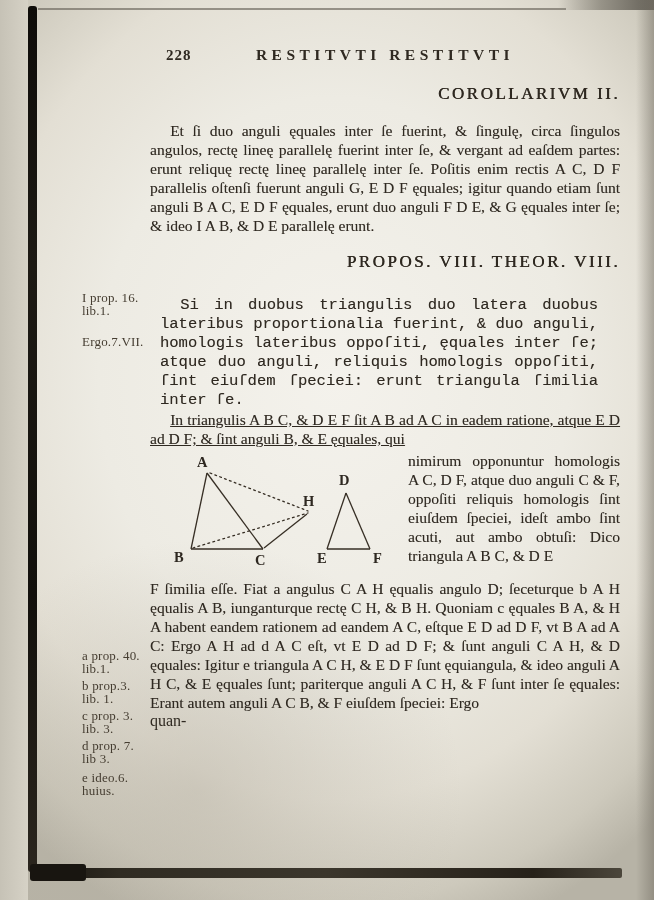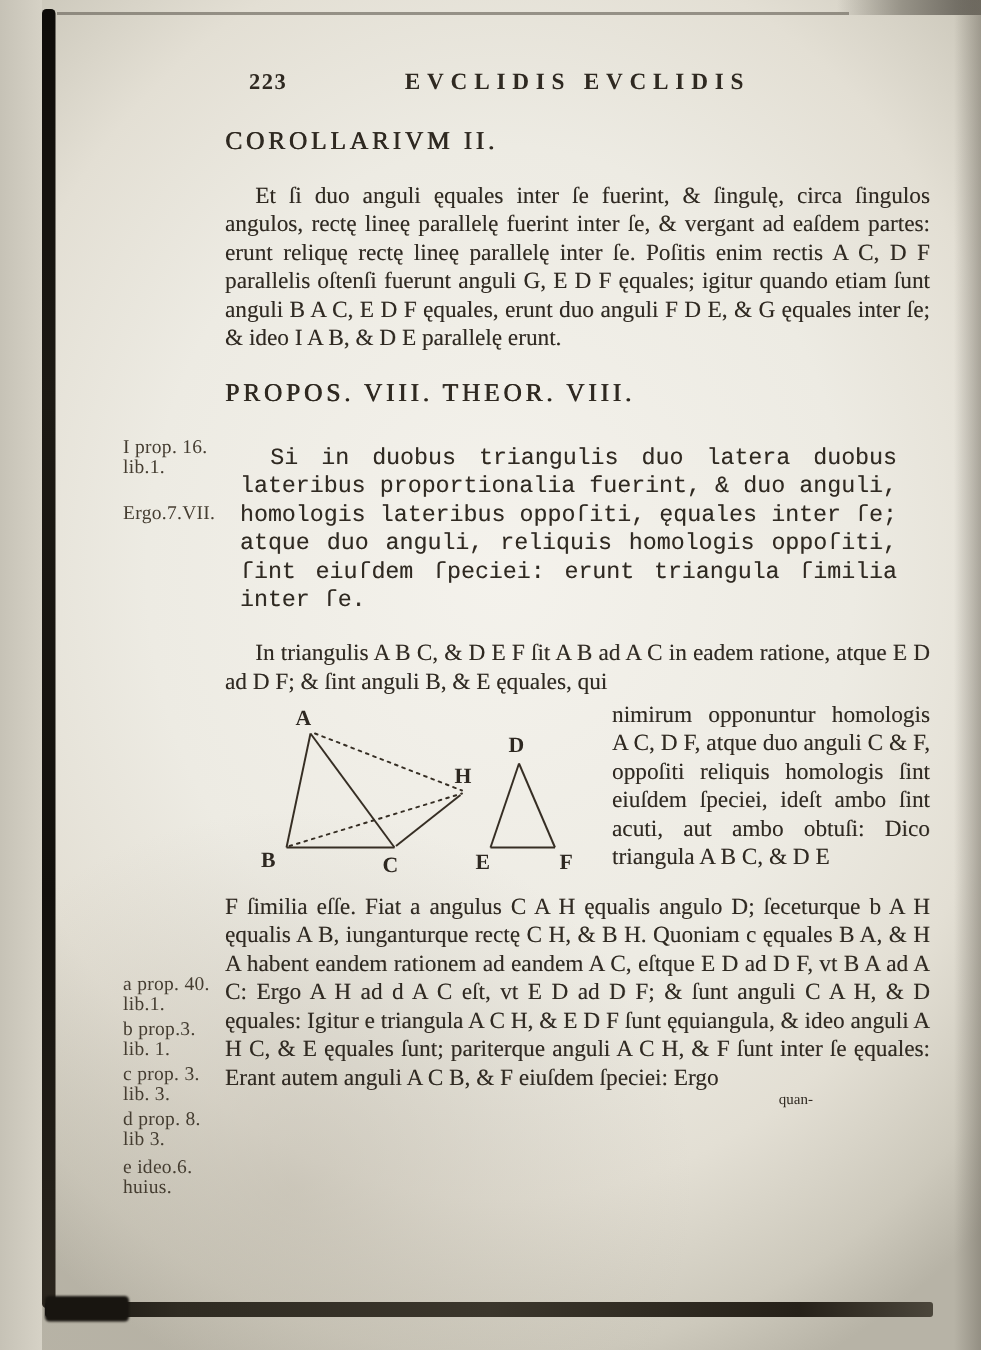--- a/index.html
+++ b/index.html
@@ -36,31 +36,31 @@
   
   .text-column { position:absolute; left:150px; top:46px; width:470px; }
   .running-head { position:relative; height:22px; margin-bottom:4px; }
   .page-num { position:absolute; left:16px; top:1px; font-weight:bold;
     font-size:15px; letter-spacing:1px; }
   .running-title { position:absolute; left:0; right:0; top:0; text-align:center;
     font-size:15.5px; font-weight:bold; letter-spacing:4.5px; }
   .body { font-size:15.5px; line-height:19px; text-align:justify;
     margin:0; text-shadow:.2px 0 0 rgba(47,41,33,.35); }
   .indent { text-indent:1.3em; }
-  .heading { text-align:left; font-size:17px; font-weight:normal;
+  .heading { text-align:right; font-size:17px; font-weight:normal;
     letter-spacing:2.5px; margin:16px 0 0; text-shadow:.45px 0 0 currentColor; }
   #p-coroll { margin-top:17px; }
   #h-propos { margin-top:17px; }
   #p-statement { margin-top:24px; padding:0 22px 0 10px;font-family:Liberation Mono, monospace; }
-  #p-intro { margin-top:16px; }
+  #p-intro { margin-top:0;text-decoration:underline; }
   .figure-row { display:flex; margin-top:3px; }
   .figure-svg { flex:0 0 242px; width:242px; height:126px; }
   .beside { flex:1; margin-left:16px; }
   #p-cont2 { margin-top:2px; }
-  .catchword-row { text-align:right; padding-right:78px; font-size:10px; }
+  .catchword-row { text-align:left; padding-right:78px; font-size:16px; }
   .fig-label { font-family:"Liberation Serif","DejaVu Serif",serif;
     font-size:14.5px; font-weight:bold; fill:#2e2821; }
 </style>
 </head>
 <body>
 
 <div class="scan">
 
   <div class="far-left-strip"></div>
   <div class="left-bar"></div>
@@ -68,28 +68,28 @@
   <div class="top-right-mark"></div>
   <div class="bottom-band"></div>
   <div class="bottom-blob"></div>
   <div class="right-shadow"></div>
 
   <div class="mnote" style="top:292px">I prop. 16. lib.1.</div>
   <div class="mnote" style="top:336px">Ergo.7.VII.</div>
   <div class="mnote" style="top:650px">a prop. 40. lib.1.</div>
   <div class="mnote" style="top:680px">b prop.3. lib. 1.</div>
   <div class="mnote" style="top:710px">c prop. 3. lib. 3.</div>
-  <div class="mnote" style="top:740px">d prop. 8. lib 3.</div>
+  <div class="mnote" style="top:740px">d prop. 7. lib 3.</div>
   <div class="mnote" style="top:772px">e ideo.6. huius.</div>
 
   <main class="text-column">
 
     <header class="running-head">
-      <span class="page-num">223</span>
-      <span class="running-title">EVCLIDIS EVCLIDIS</span>
+      <span class="page-num">228</span>
+      <span class="running-title">RESTITVTI RESTITVTI</span>
     </header>
 
 
     <h2 class="heading" id="h-coroll">COROLLARIVM II.</h2>
 
     <p class="body indent" id="p-coroll">Et ſi duo anguli ęquales inter ſe fuerint, &amp; ſingulę, circa ſingulos angulos, rectę lineę parallelę fuerint inter ſe, &amp; vergant ad eaſdem partes: erunt reliquę rectę lineę parallelę inter ſe. Poſitis enim rectis A C, D F parallelis oſtenſi fuerunt anguli G, E D F ęquales; igitur quando etiam ſunt anguli B A C, E D F ęquales, erunt duo anguli F D E, &amp; G ęquales inter ſe; &amp; ideo I A B, &amp; D E parallelę erunt.</p>
 
     <h2 class="heading" id="h-propos">PROPOS. VIII. THEOR. VIII.</h2>
 
     <p class="body indent" id="p-statement">Si in duobus triangulis duo latera duobus lateribus proportionalia fuerint, &amp; duo anguli, homologis lateribus oppoſiti, ęquales inter ſe; atque duo anguli, reliquis homologis oppoſiti, ſint eiuſdem ſpeciei: erunt triangula ſimilia inter ſe.</p>

